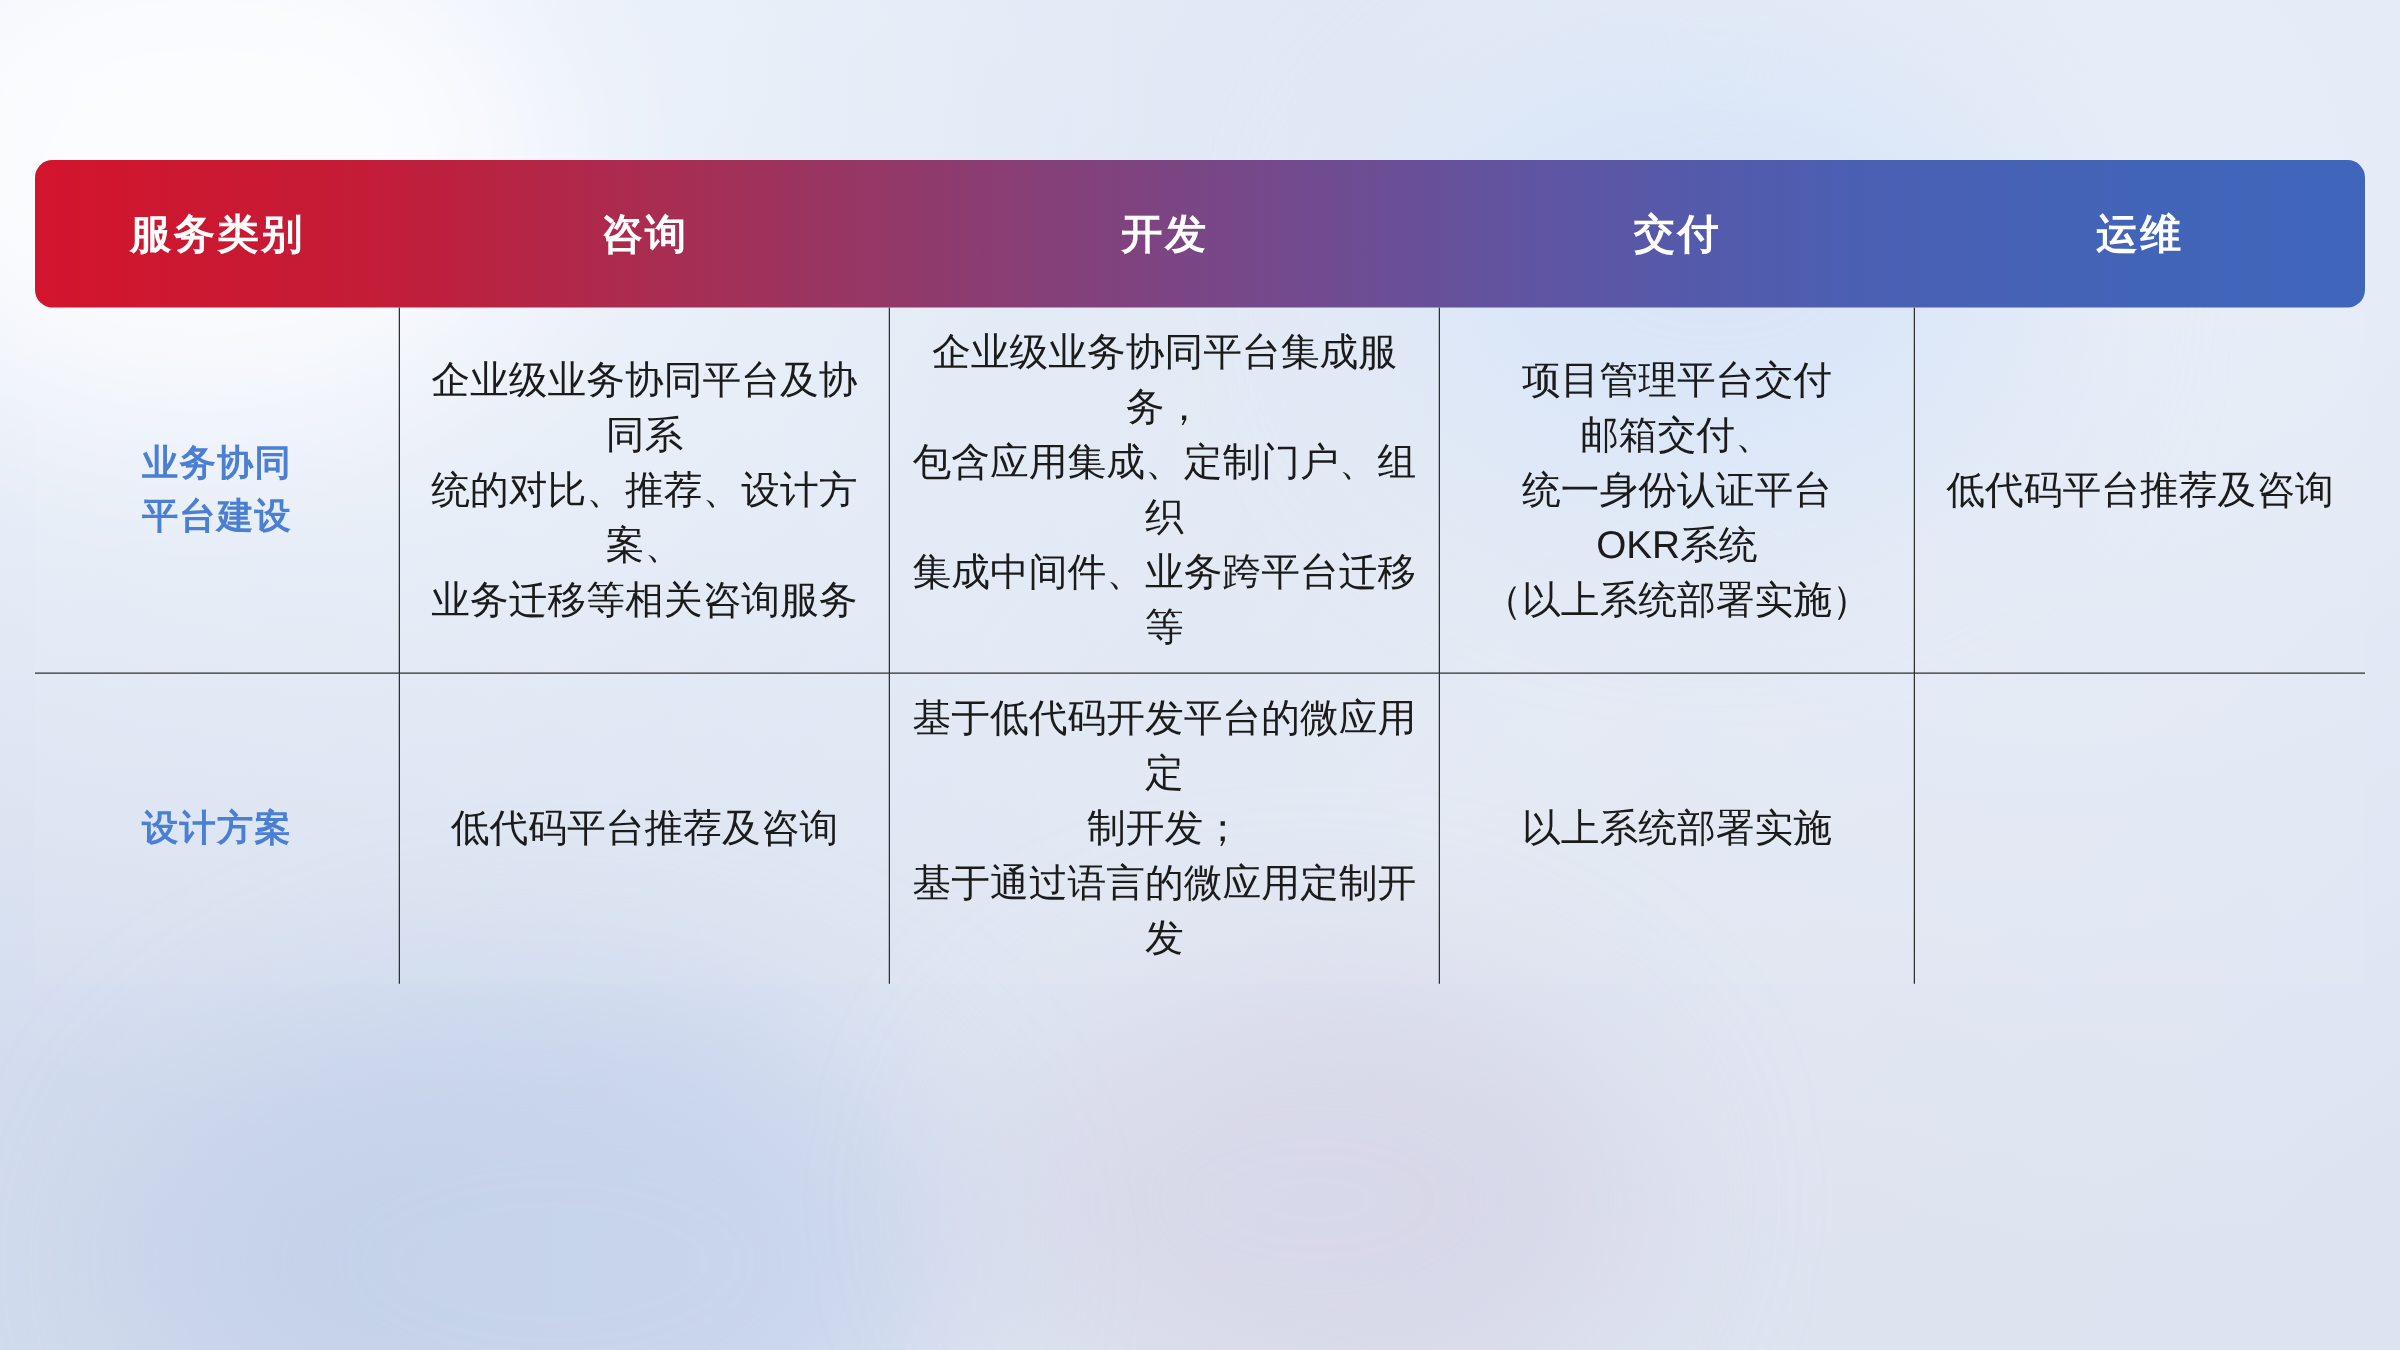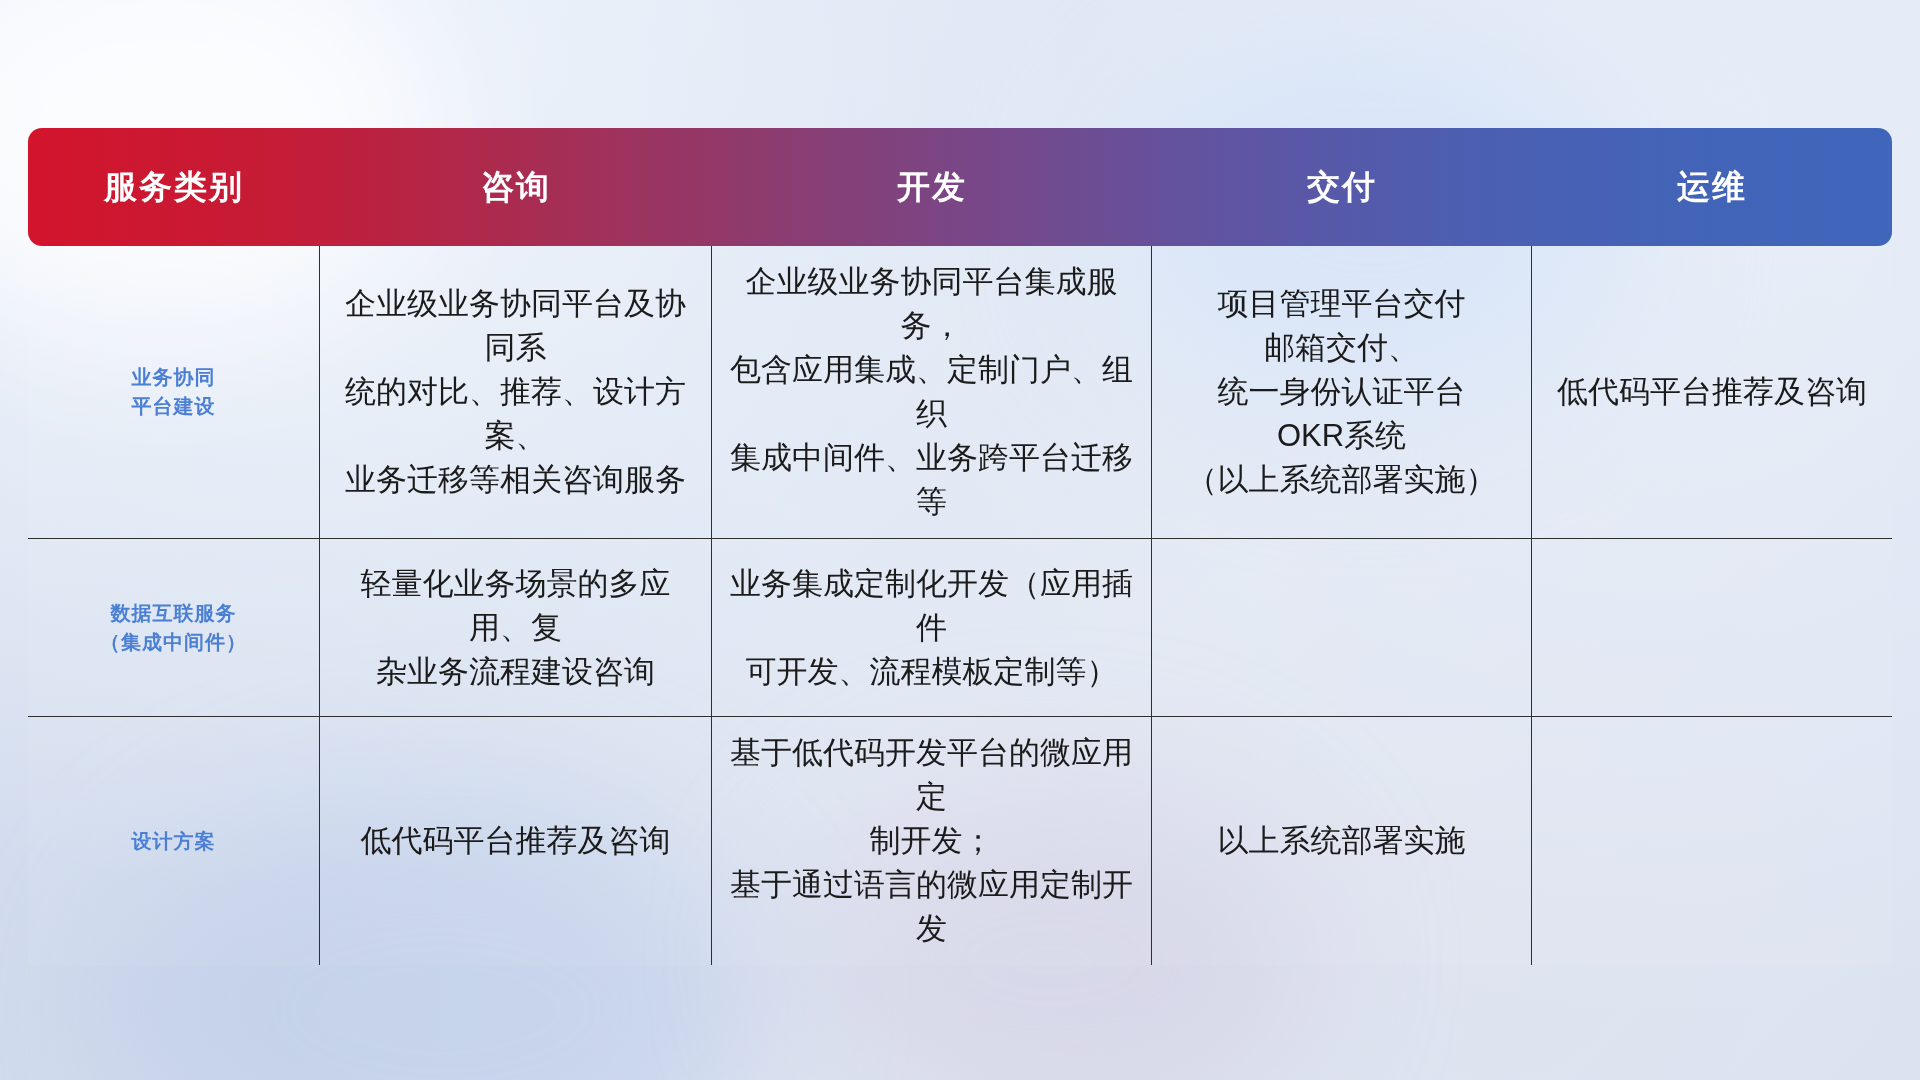--- a/index.html
+++ b/index.html
@@ -103,21 +103,21 @@
   }
   tbody tr td:last-child {
     border-right: none;
   }
   tbody tr:last-child td {
     border-bottom: none;
   }
   tbody td.cat {
     color: #4a7fd4;
     font-weight: bold;
-    font-size: 20px;
+    font-size: 29px;
     letter-spacing: 1px;
     line-height: 1.45;
   }
   .cell-text {
     display: block;
     white-space: pre-line;
   }
 
   tbody tr.r1 { height: 208px; }
   tbody tr.r2 { height: 178px; }
@@ -181,40 +181,20 @@
             <span class="cell-text">项目管理平台交付
 邮箱交付、
 统一身份认证平台
 OKR系统
 （以上系统部署实施）</span>
           </td>
           <td>
             <span class="cell-text">低代码平台推荐及咨询</span>
           </td>
         </tr>
-        <tr class="r2">
-          <td class="cat">
-            <span class="cell-text">数据互联服务
-（集成中间件）</span>
-          </td>
-          <td>
-            <span class="cell-text">轻量化业务场景的多应用、复
-杂业务流程建设咨询</span>
-          </td>
-          <td>
-            <span class="cell-text">业务集成定制化开发（应用插件
-可开发、流程模板定制等）</span>
-          </td>
-          <td>
-            <span class="cell-text"></span>
-          </td>
-          <td>
-            <span class="cell-text"></span>
-          </td>
-        </tr>
         <tr class="r3">
           <td class="cat">
             <span class="cell-text">设计方案</span>
           </td>
           <td>
             <span class="cell-text">低代码平台推荐及咨询</span>
           </td>
           <td>
             <span class="cell-text">基于低代码开发平台的微应用定
 制开发；

